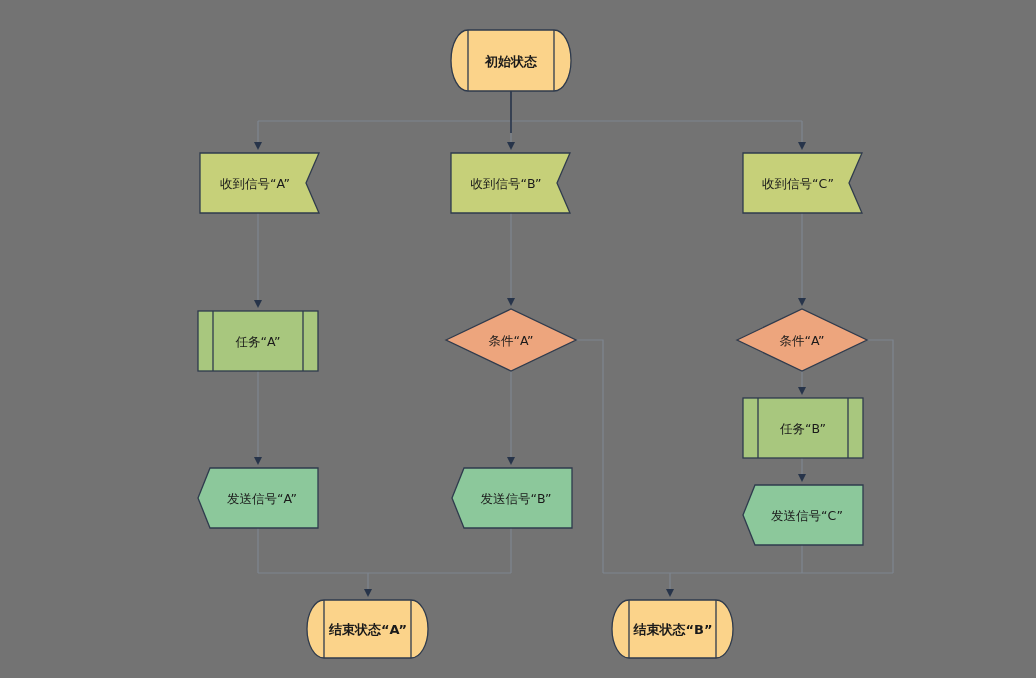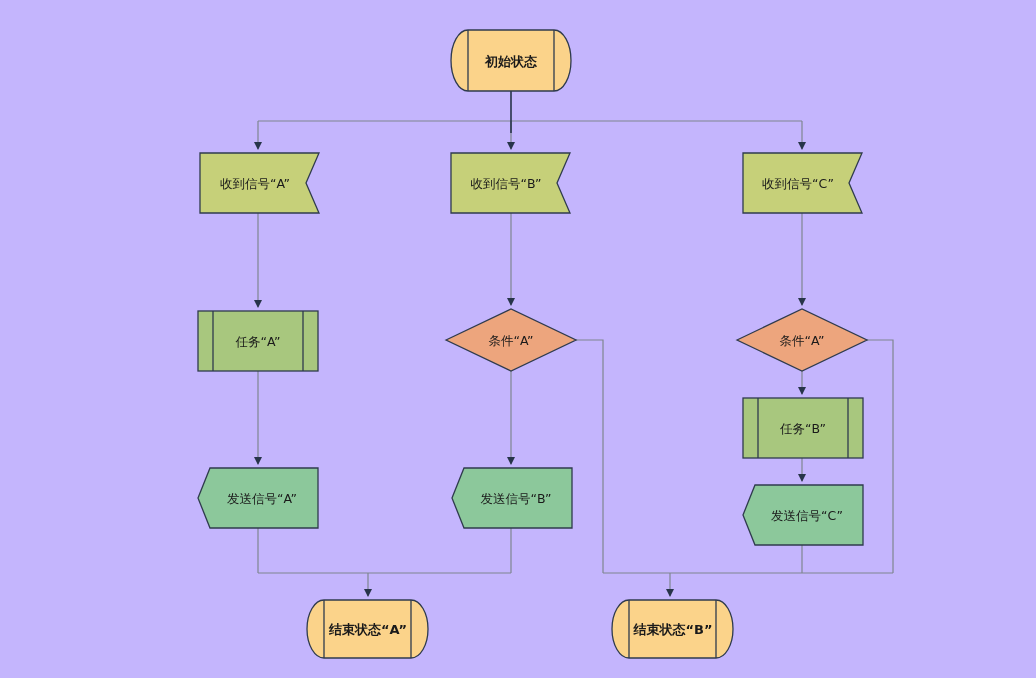--- a/index.html
+++ b/index.html
@@ -1,16 +1,16 @@
 <!DOCTYPE html>
 <html><head>
 <meta charset="utf-8">
 <style>
   html,body{margin:0;padding:0;background:#ffffff;}
-  .canvas{position:relative;width:1036px;height:678px;background:#c4b5fd;overflow:hidden;
+  .canvas{position:relative;width:1036px;height:678px;background:#737373;overflow:hidden;
           font-family:"DejaVu Sans","Liberation Sans",sans-serif;}
   svg{display:block;}
   .connector{stroke:#7f8690;stroke-width:1.2;fill:none;}
   .connector-dark{stroke:#27344a;stroke-width:1.6;fill:none;}
   .shape{stroke:#2f3b4d;stroke-width:1.3;}
   .fill-state{fill:#fbd38a;}
   .fill-receive{fill:#c6d079;}
   .fill-task{fill:#a8c77e;}
   .fill-decision{fill:#eda57d;}
   .fill-send{fill:#8cc89b;}

